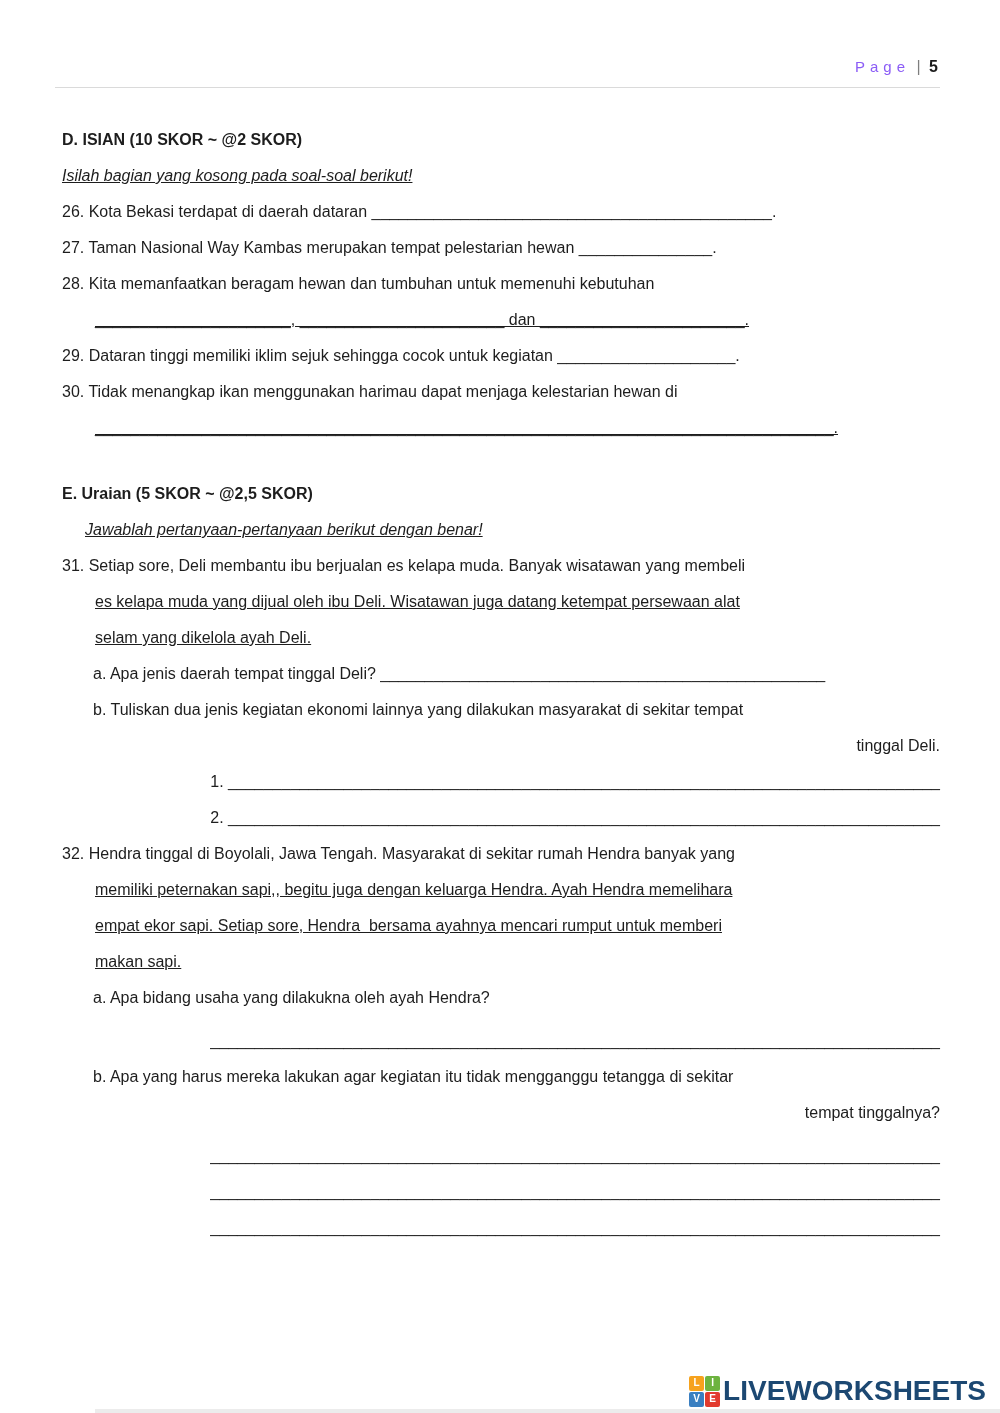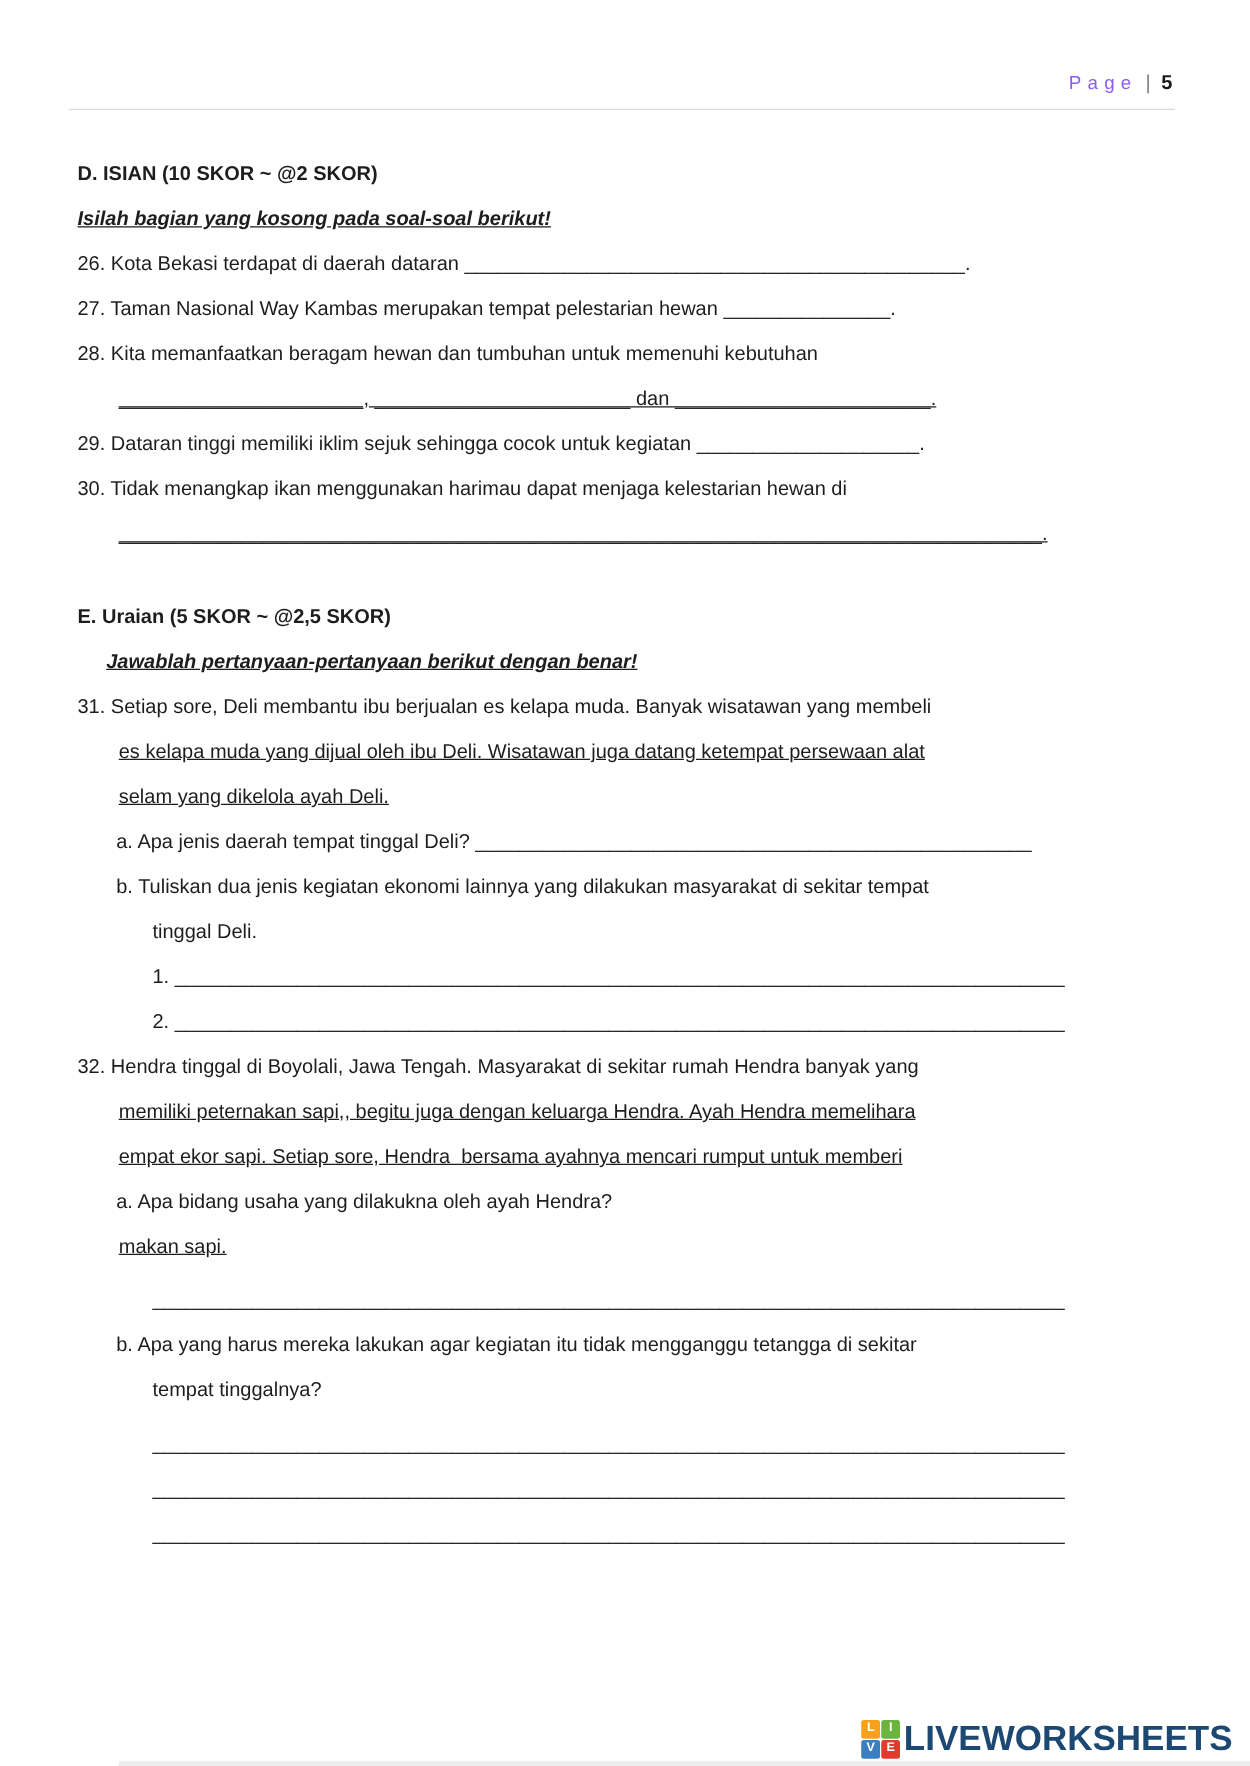--- a/index.html
+++ b/index.html
@@ -14,25 +14,25 @@
   .hdr{position:absolute;top:58px;left:62px;right:62px;text-align:right;}
   .pg-label{color:#8b5cf6;font-size:15px;letter-spacing:5px;}
   .pg-bar{color:#7e7e7e;font-size:16px;margin:0 4px 0 2px;}
   .pg-num{color:#1a1a1a;font-weight:bold;font-size:16px;}
   .hdr-rule{position:absolute;top:87px;left:55px;right:60px;border-top:1px solid #dadada;height:0;}
 
   
   .doc{position:absolute;top:122px;left:62px;right:60px;font-size:16px;}
   .line{line-height:36px;min-height:36px;white-space:pre-wrap;}
   .heading{font-weight:bold;}
-  .instruction{font-weight:bold;font-style:italic;text-decoration:underline;}
+  .instruction{font-weight:normal;font-style:italic;text-decoration:underline;}
   .indent-sm{padding-left:23px;}
   .cont{padding-left:33px;text-decoration:underline;}
   .sub{padding-left:31px;}
-  .subcont{padding-left:60px;}
+  .subcont{padding-left:60px;text-align:right;}
   .gap-lg{height:30px;min-height:30px;}
   .gap-sm{height:7px;min-height:7px;}
 
   
   .logo{position:absolute;right:14px;bottom:6px;display:flex;align-items:center;gap:3px;cursor:pointer;}
   .tiles{display:grid;grid-template-columns:15px 15px;grid-template-rows:15px 15px;gap:1px;}
   .tile{width:15px;height:15px;border-radius:2px;color:#fff;font-size:10px;font-weight:bold;
         display:flex;align-items:center;justify-content:center;line-height:1;}
   .logo-text{font-size:28px;font-weight:800;color:#1c4872;letter-spacing:0;}
 
@@ -67,22 +67,22 @@
       <div class="line cont">es kelapa muda yang dijual oleh ibu Deli. Wisatawan juga datang ketempat persewaan alat</div>
       <div class="line cont">selam yang dikelola ayah Deli.</div>
       <div class="line sub">a. Apa jenis daerah tempat tinggal Deli? __________________________________________________</div>
       <div class="line sub">b. Tuliskan dua jenis kegiatan ekonomi lainnya yang dilakukan masyarakat di sekitar tempat</div>
       <div class="line subcont">tinggal Deli.</div>
       <div class="line subcont">1. ________________________________________________________________________________</div>
       <div class="line subcont">2. ________________________________________________________________________________</div>
       <div class="line q">32. Hendra tinggal di Boyolali, Jawa Tengah. Masyarakat di sekitar rumah Hendra banyak yang</div>
       <div class="line cont">memiliki peternakan sapi,, begitu juga dengan keluarga Hendra. Ayah Hendra memelihara</div>
       <div class="line cont">empat ekor sapi. Setiap sore, Hendra  bersama ayahnya mencari rumput untuk memberi</div>
+      <div class="line cont">makan sapi.</div>
       <div class="line sub">a. Apa bidang usaha yang dilakukna oleh ayah Hendra?</div>
-      <div class="line cont">makan sapi.</div>
       <div class="line gap-sm"></div>
       <div class="line subcont">__________________________________________________________________________________</div>
       <div class="line sub">b. Apa yang harus mereka lakukan agar kegiatan itu tidak mengganggu tetangga di sekitar</div>
       <div class="line subcont">tempat tinggalnya?</div>
       <div class="line gap-sm"></div>
       <div class="line subcont">__________________________________________________________________________________</div>
       <div class="line subcont">__________________________________________________________________________________</div>
       <div class="line subcont">__________________________________________________________________________________</div>
     </div>
 

